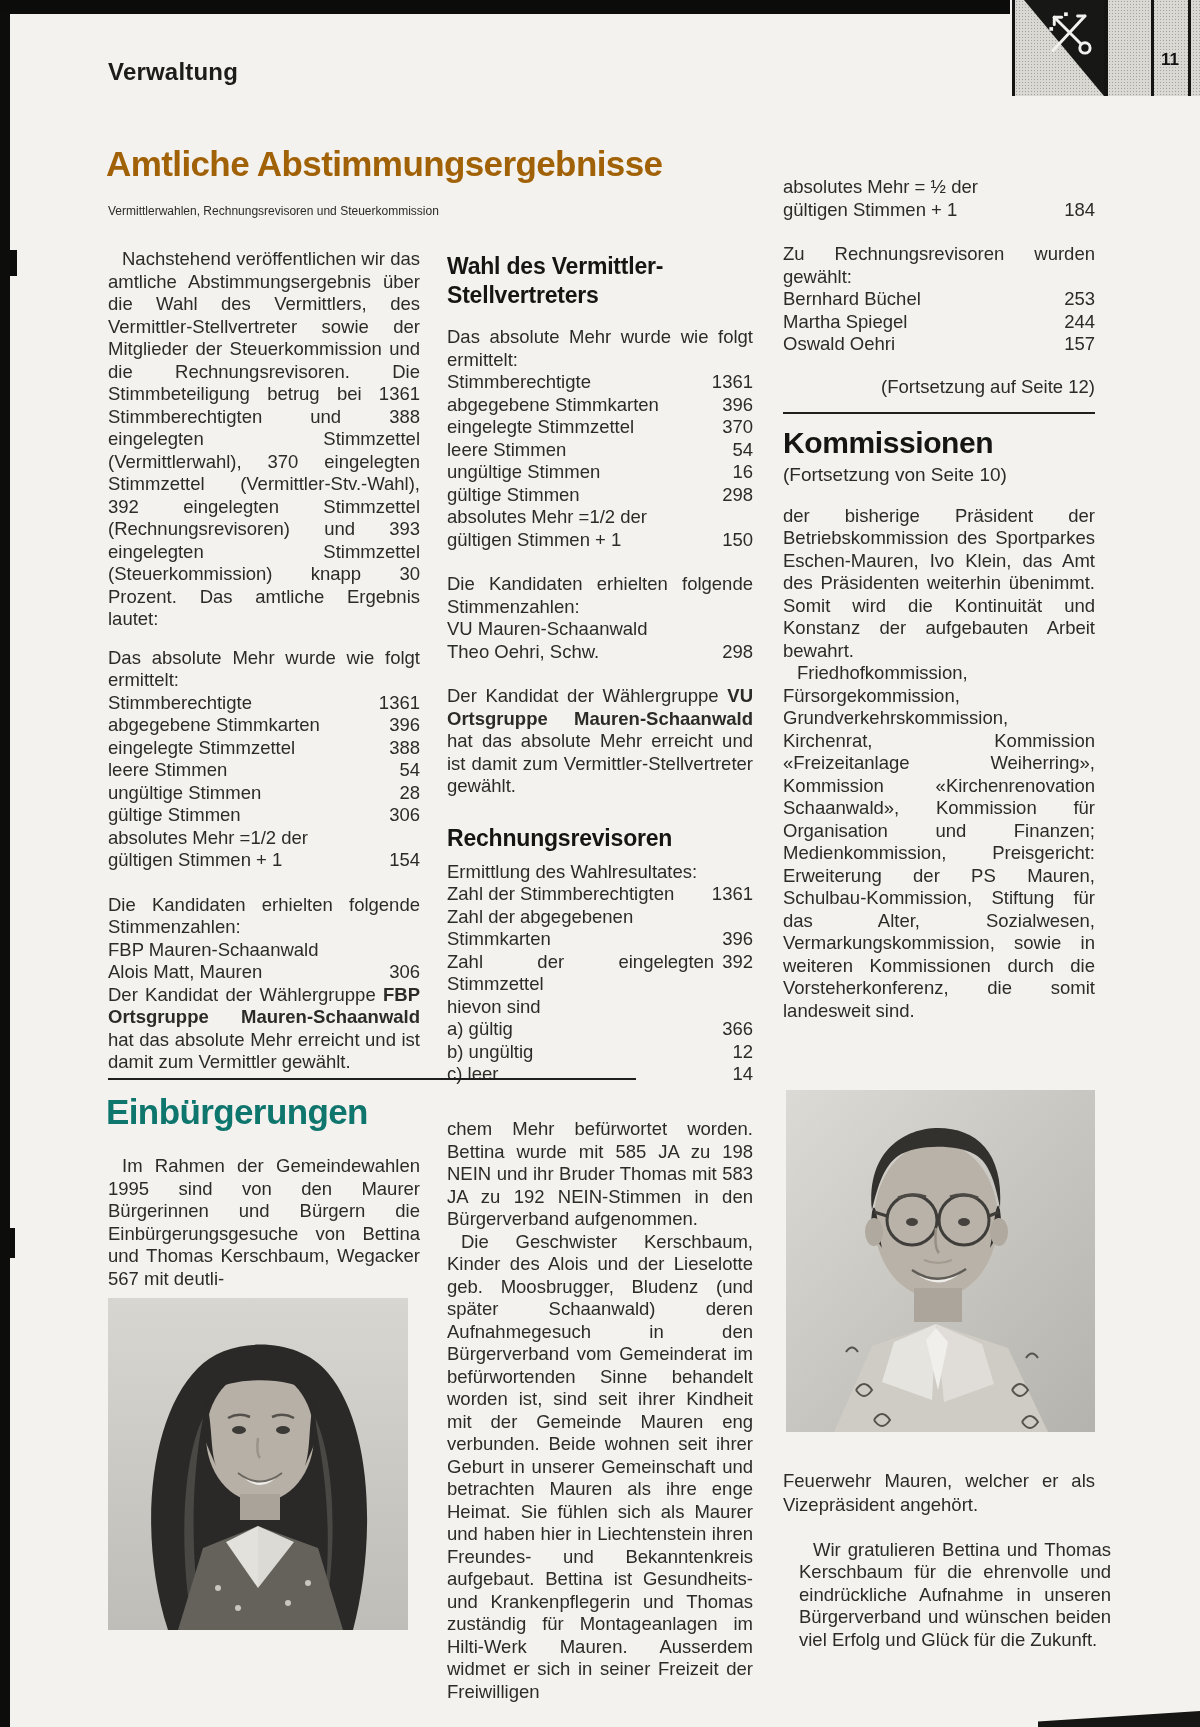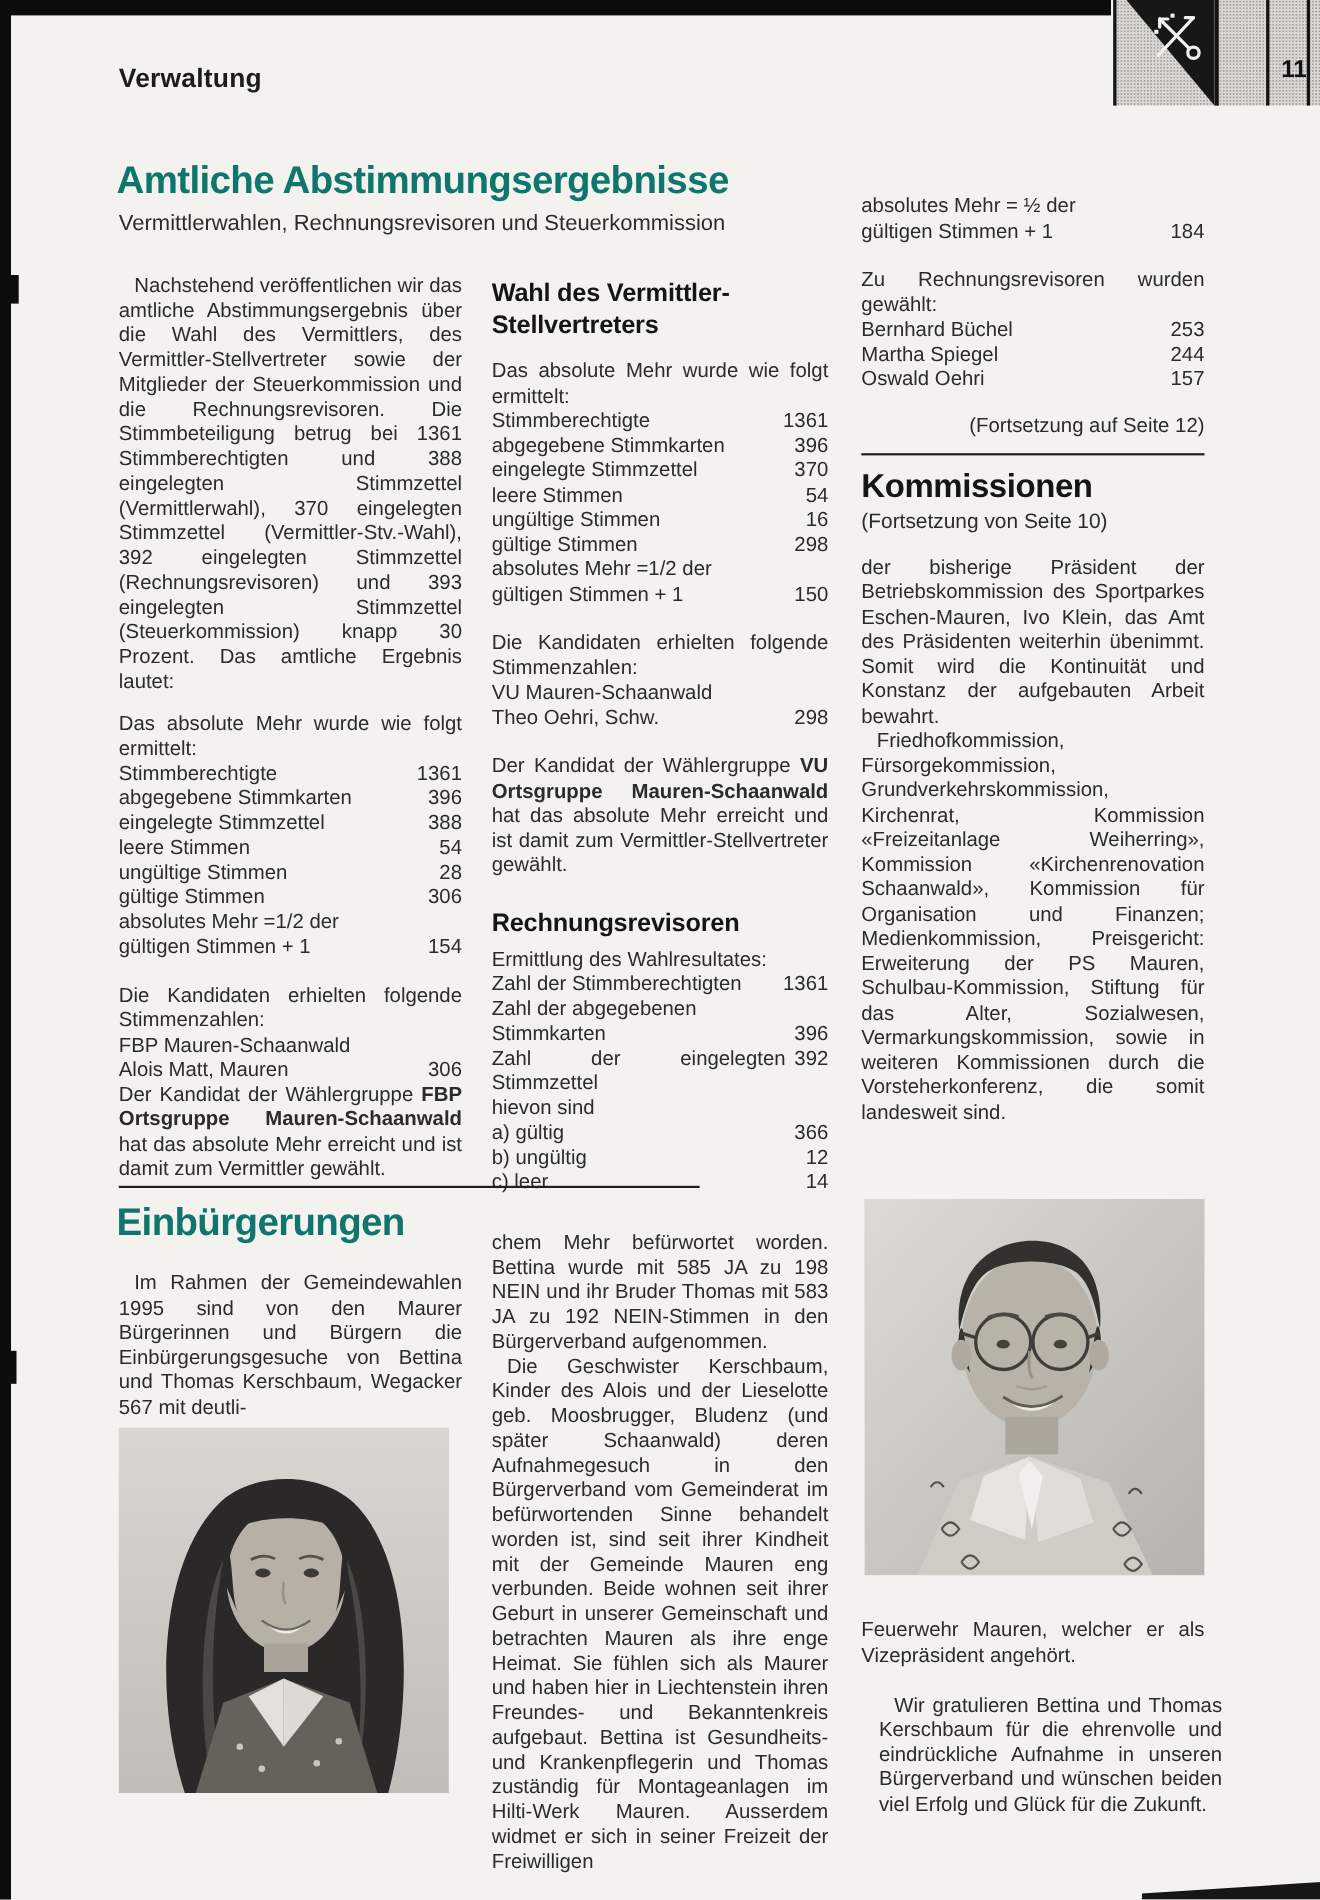--- a/index.html
+++ b/index.html
@@ -20,26 +20,26 @@
   
   .emblem-block{position:absolute;left:1012px;top:0;width:188px;height:96px;
     background-color:#d9d8d3;
     background-image:radial-gradient(#a3a29d 0.8px,transparent 1px);
     background-size:3px 3px;}
   .emblem-vline{position:absolute;top:0;height:96px;background:#141413;}
   .vl1{left:0;width:3px;} .vl2{left:92px;width:4px;} .vl3{left:139px;width:3px;} .vl4{left:176px;width:3px;}
   .emblem-triangle{position:absolute;left:12px;top:0;width:80px;height:96px;background:#171716;
     clip-path:polygon(0 0,100% 0,100% 100%);}
   .emblem-svg{position:absolute;left:30px;top:5px;width:54px;height:54px;}
-  .page-number{position:absolute;left:140px;top:50px;width:36px;text-align:right;
-    font-size:22px;font-weight:bold;color:#121212;}
+  .page-number{position:absolute;left:140px;top:50px;width:36px;text-align:center;
+    font-size:17px;font-weight:bold;color:#121212;}
   
   .section-label{position:absolute;left:108px;top:58px;font-size:24px;font-weight:bold;color:#1c1c1a;letter-spacing:0.2px;}
-  .article-title{position:absolute;left:106px;top:144px;margin:0;font-size:35px;font-weight:bold;color:#0f766e;letter-spacing:-0.6px;}
-  .article-subtitle{position:absolute;left:108px;top:192px;margin:0;font-size:20px;font-weight:normal;color:#2b2b28;}
+  .article-title{position:absolute;left:106px;top:144px;margin:0;font-size:35px;font-weight:bold;color:#a16207;letter-spacing:-0.6px;}
+  .article-subtitle{position:absolute;left:108px;top:204px;margin:0;font-size:12px;font-weight:normal;color:#2b2b28;}
   .col{position:absolute;font-size:18.5px;line-height:22.5px;text-align:justify;}
   .col p{margin:0;}
   #col1{left:108px;top:248px;width:312px;}
   #col2{left:447px;top:248px;width:306px;}
   #col3{left:783px;top:176px;width:312px;}
   .indent{text-indent:14px;}
   h3.sub-head{font-size:23px;line-height:29px;margin:42px 0 0 0;color:#151513;text-align:left;letter-spacing:-0.2px;}
   h3.sub-head.first{margin-top:4px;}
   .lead{margin-top:16px !important;}
   .lead-tight{margin-top:8px !important;}

